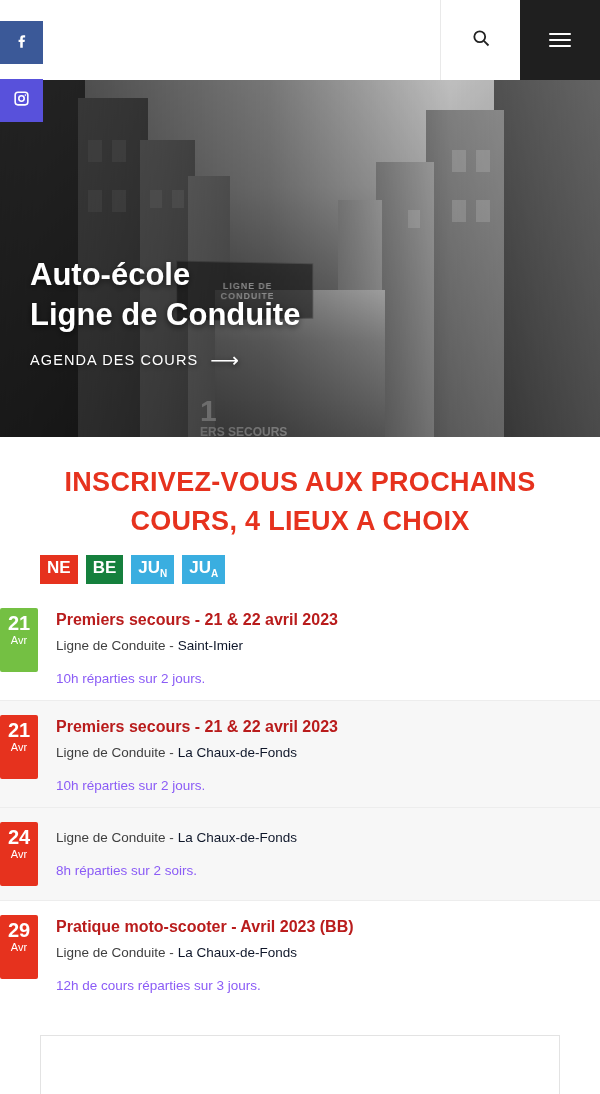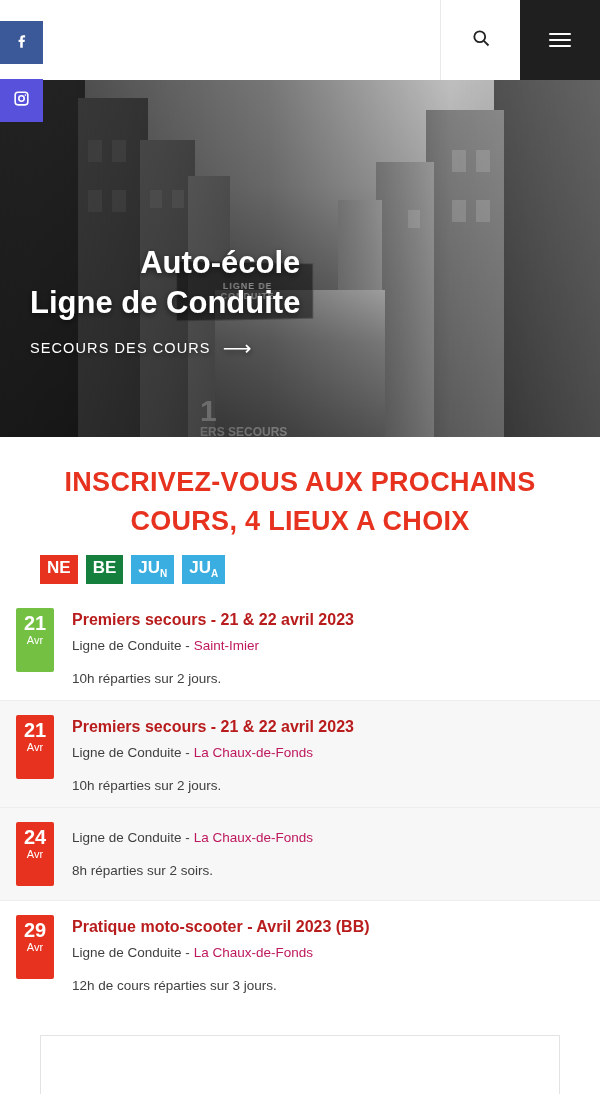--- a/index.html
+++ b/index.html
@@ -143,21 +143,21 @@
     left: 200px; top: 316px;
     color: rgba(255,255,255,.72);
     font-weight: bold;
     font-size: 30px;
     letter-spacing: -1px;
     line-height: 1;
   }
   .secours-stamp small { display: block; font-size: 12px; letter-spacing: 0; }
 
   .hero-text {
-    position: absolute; left: 30px; top: 163px; z-index: 5; text-align: right;
+    position: absolute; left: 30px; top: 175px; z-index: 5;
   }
   .hero-title {
     color: #fff; font-size: 31px; font-weight: bold;
     line-height: 1.28; text-shadow: 0 2px 6px rgba(0,0,0,.6);
   }
   .hero-sub {
     margin-top: 16px;
     display: flex; align-items: center; gap: 12px;
     color: #fff; font-size: 14.5px; letter-spacing: 1.1px;
     text-shadow: 0 2px 6px rgba(0,0,0,.6);
@@ -200,42 +200,42 @@
   .event {
     position: relative;
     display: flex;
     padding: 14px 0 14px 0;
     border-top: 1px solid #ededed;
   }
   .event:first-child { border-top: none; }
   .event.alt { background: #f7f7f7; }
   .date-badge {
     width: 38px; min-width: 38px;
-    margin-left: 16px;
+    margin-left: 0;
     color: #fff;
     text-align: center;
     border-radius: 2px;
     padding: 4px 0 4px;
     height: 64px;
   }
   .date-badge .d { font-size: 20px; font-weight: bold; line-height: 1.1; display: block; }
   .date-badge .m { font-size: 11px; line-height: 1.2; display: block; }
   .ev-body { padding-left: 18px; padding-right: 16px; }
   .ev-title {
     color: #b91c1c;
     font-size: 16px;
     font-weight: bold;
     line-height: 1.25;
     margin-top: 2px;
     text-decoration: none;
     display: inline-block;
   }
   .ev-meta { margin-top: 8px; font-size: 13.5px; color: #3f3f3f; }
-  .ev-meta .place { color: #be185d; }
-  .ev-desc { margin-top: 18px; font-size: 13.5px; color: #404040; }
+  .ev-meta .place { color: #0f172a; }
+  .ev-desc { margin-top: 18px; font-size: 13.5px; color: #8b5cf6; }
 
   
   .bottom-card {
     margin: 28px 40px 0;
     border: 1px solid #e3e3e3;
     background: #fff;
     height: 80px;
     position: relative;
   }
 </style>
@@ -279,21 +279,21 @@
     </div>
 
     <div class="hero-shade"></div>
 
     <div class="hero-text">
       <div class="hero-title">
         <div>Auto-école</div>
         <div>Ligne de Conduite</div>
       </div>
       <div class="hero-sub">
-        <span>SECOURS DES COURS</span>
+        <span>AGENDA DES COURS</span>
         <span class="arrow-glyph">⟶</span>
       </div>
     </div>
   </div>
 
   <div class="header">
     <div class="header-spacer"></div>
     <div class="hdr-btn search">
       <span>
         <svg viewBox="0 0 24 24">

